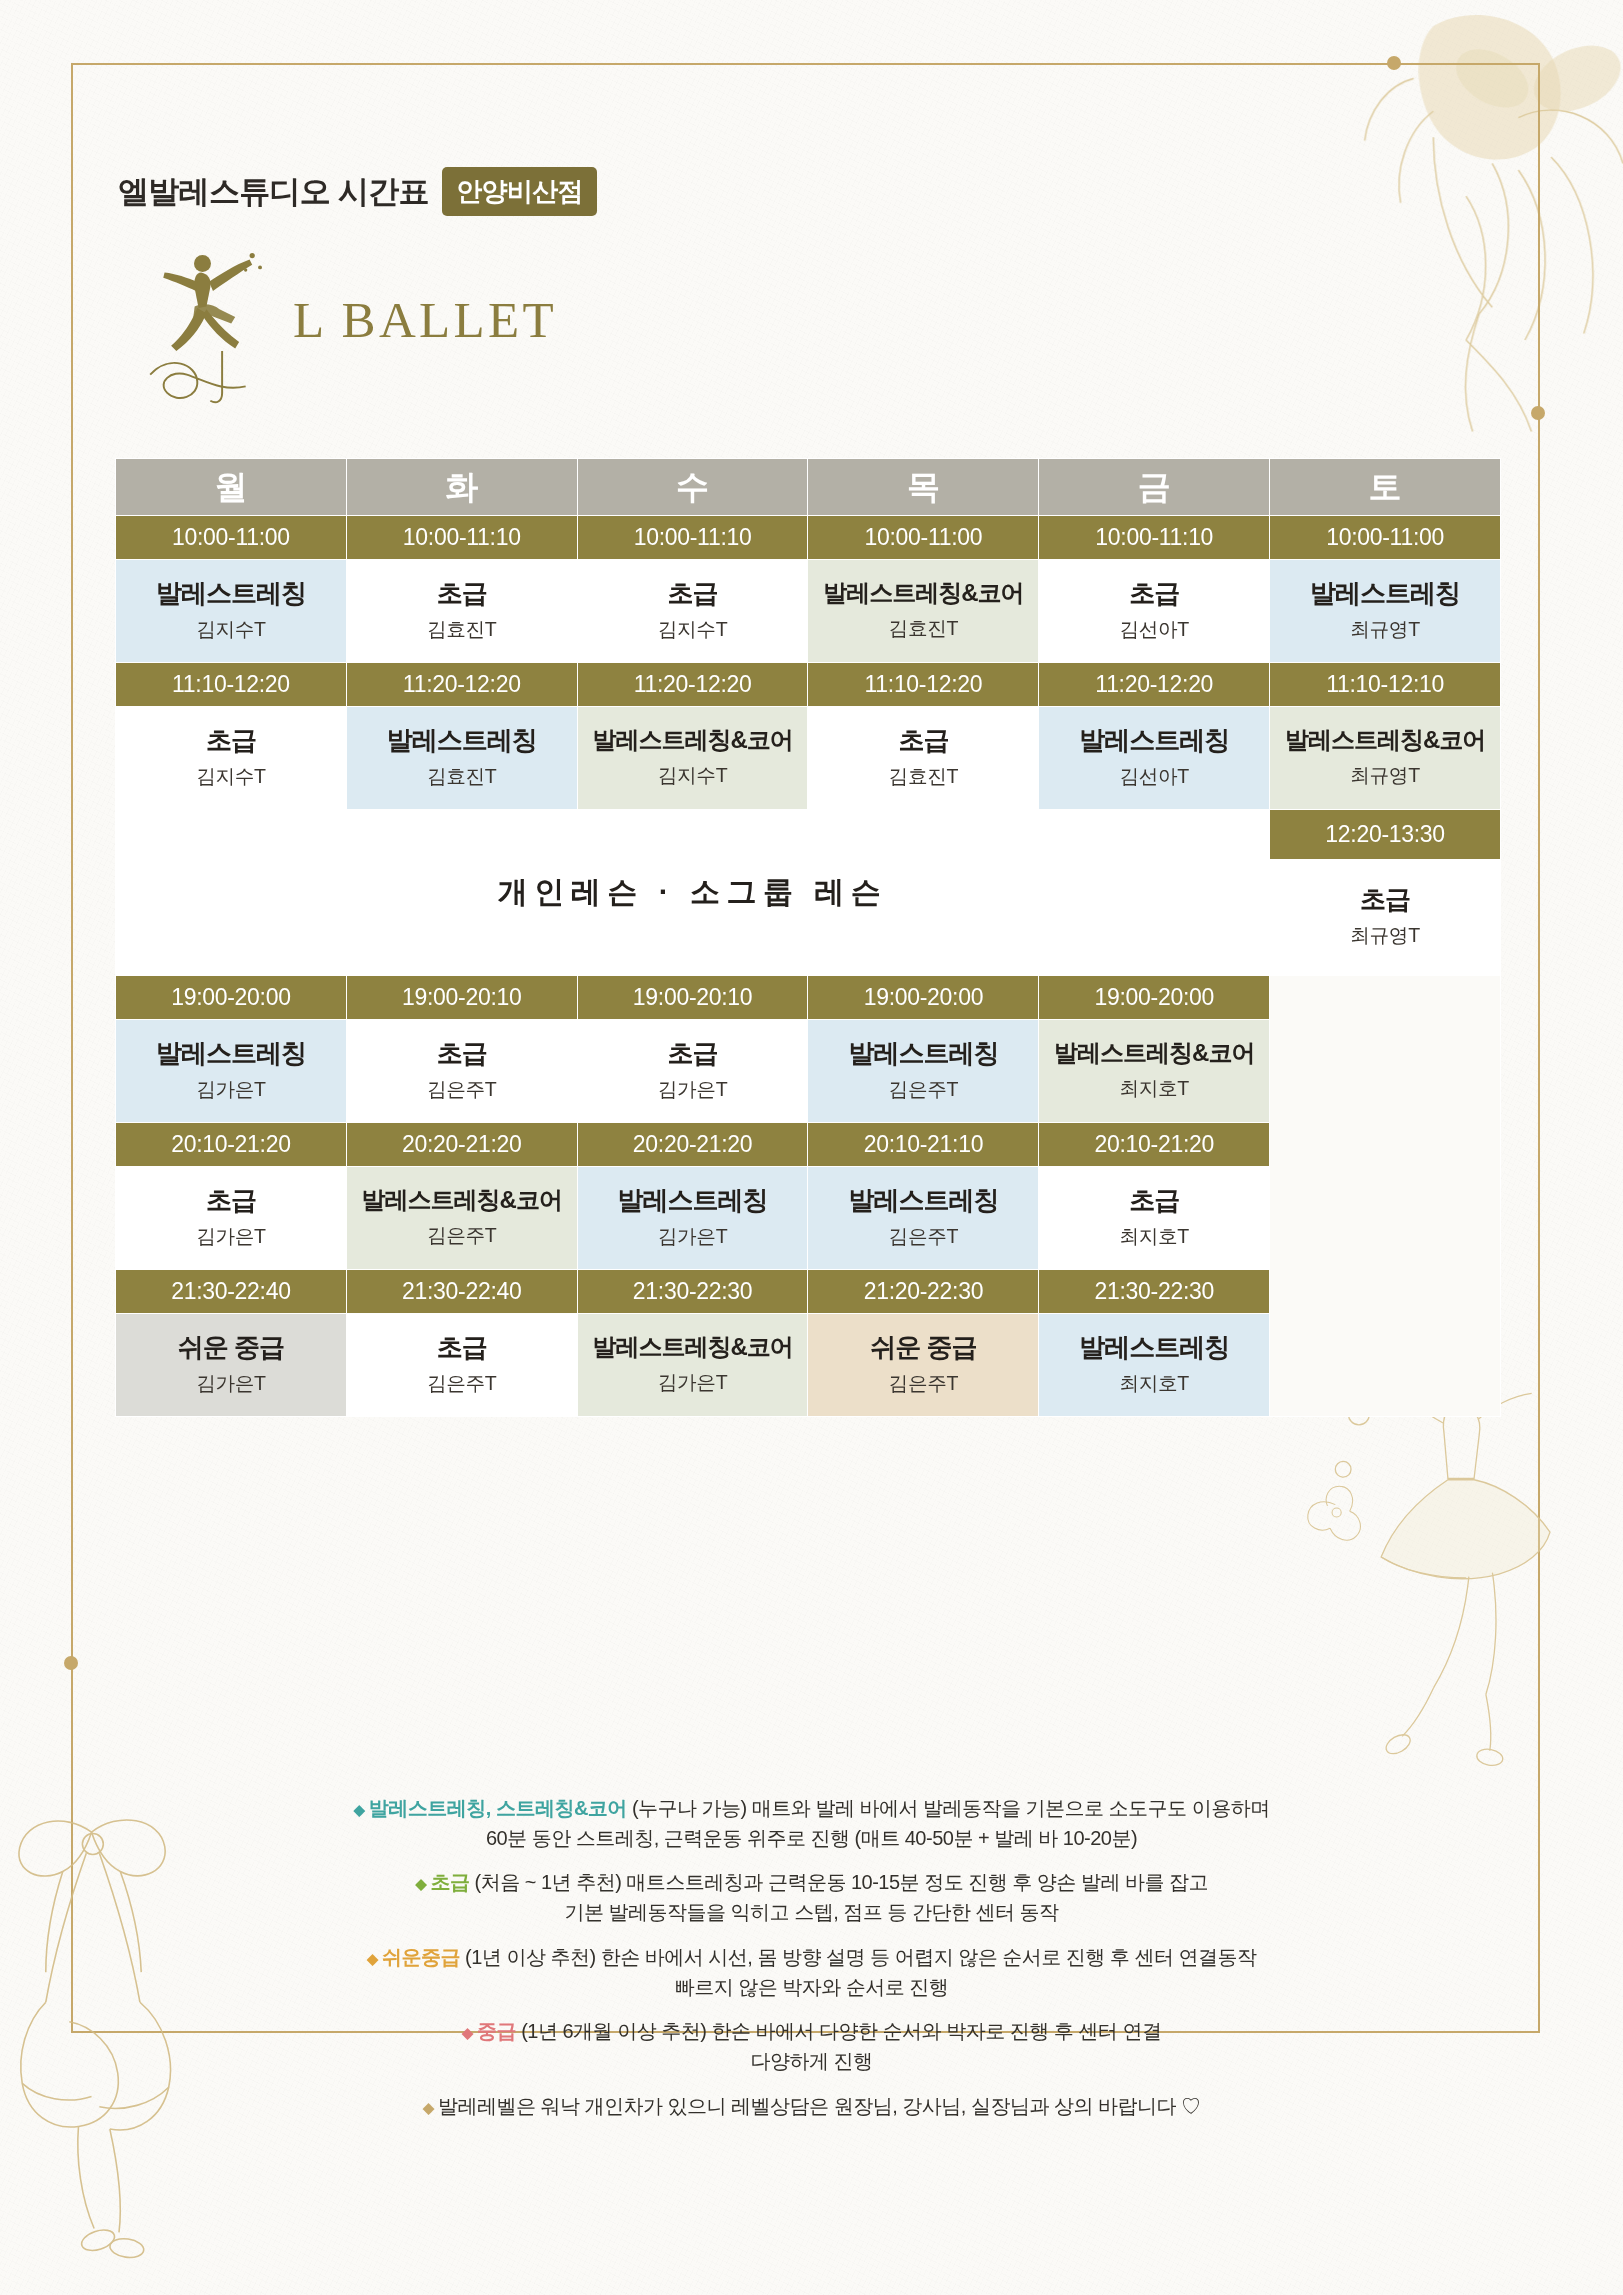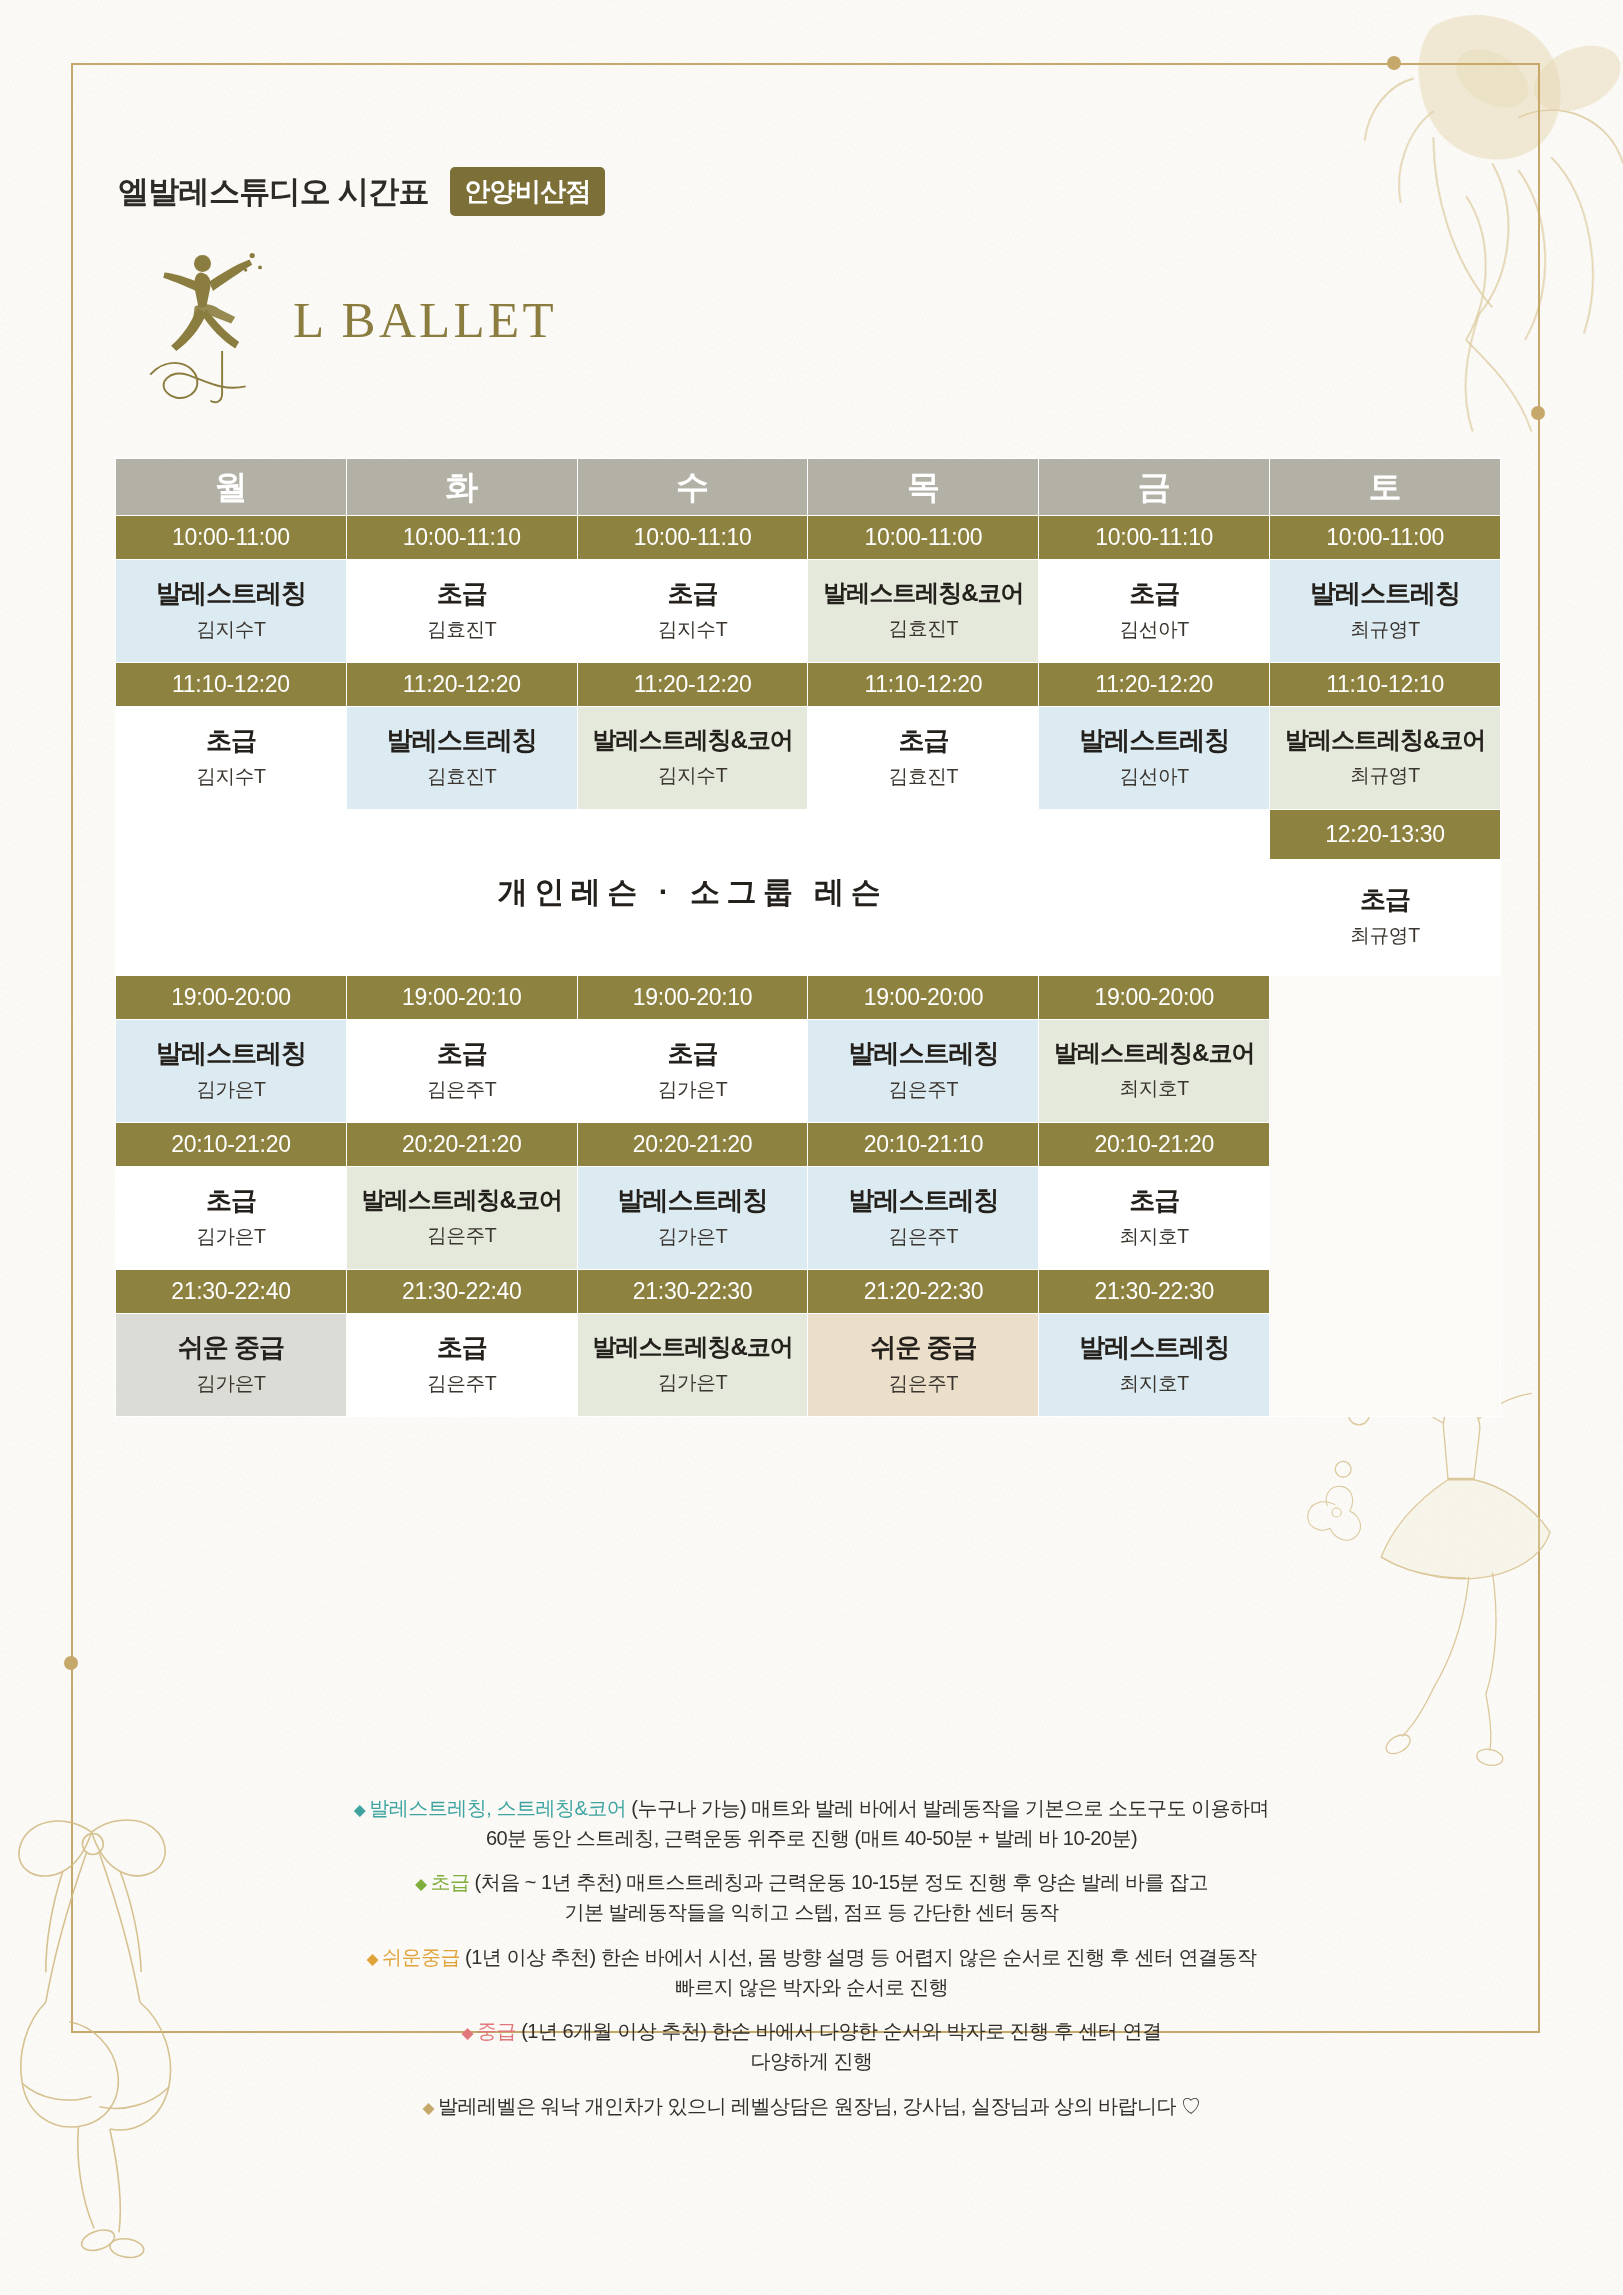--- a/index.html
+++ b/index.html
@@ -73,21 +73,21 @@
     pointer-events: none;
   }
 
   
   .header-line {
     position: absolute;
     left: 118px;
     top: 167px;
     display: flex;
     align-items: center;
-    gap: 21px;
+    gap: 13px;
   }
   .header-title {
     font-size: 31px;
     font-weight: bold;
     color: #2e2a26;
     letter-spacing: -0.7px;
   }
   .header-badge {
     background: #7c7038;
     color: #ffffff;
@@ -206,21 +206,21 @@
     text-align: center;
   }
   .legend-row {
     margin-bottom: 14.4px;
     font-size: 20px;
     color: #33302b;
     line-height: 1.5;
     letter-spacing: -0.5px;
   }
   .legend-row .lbl {
-    font-weight: normal;
+    font-weight: bold;
   }
   .diamond {
     font-size: 15.7px;
     vertical-align: middle;
     margin-right: 3.9px;
   }
   .c-teal  { color: #3fa4a0; }
   .c-green { color: #7fae3c; }
   .c-orange{ color: #e0a33a; }
   .c-pink  { color: #e0777a; }

